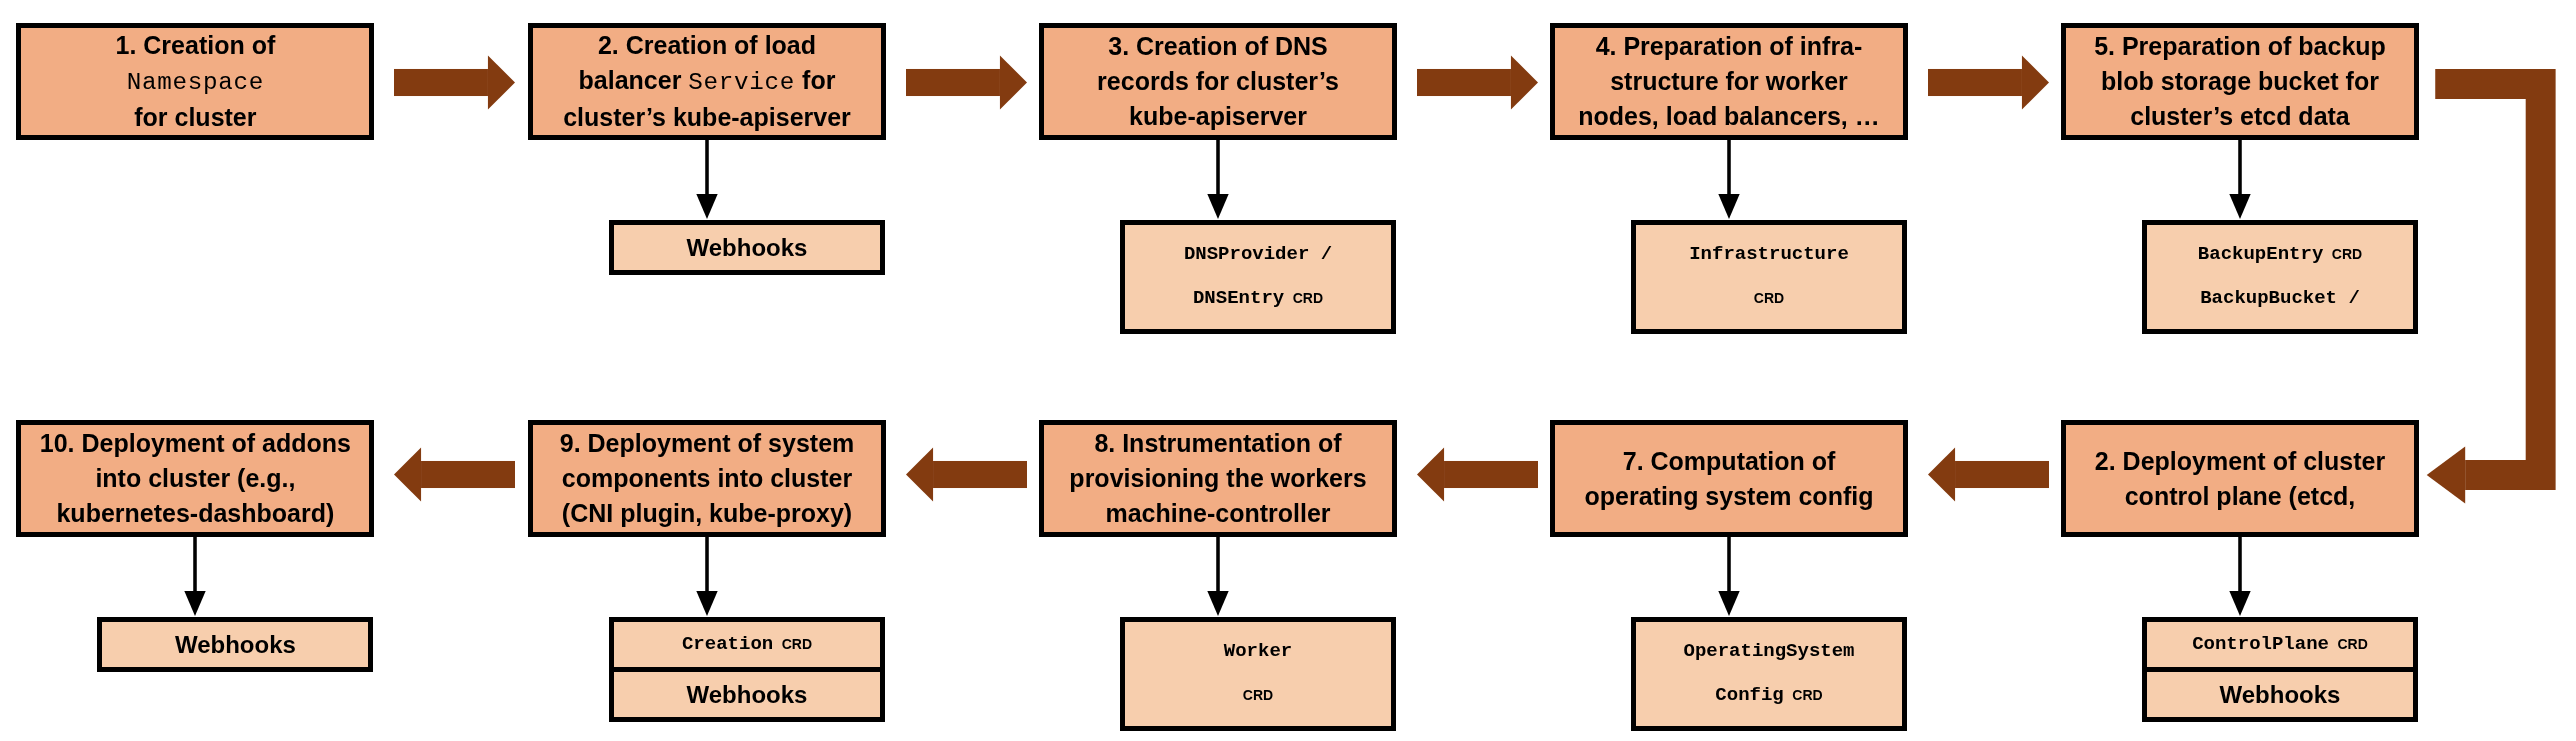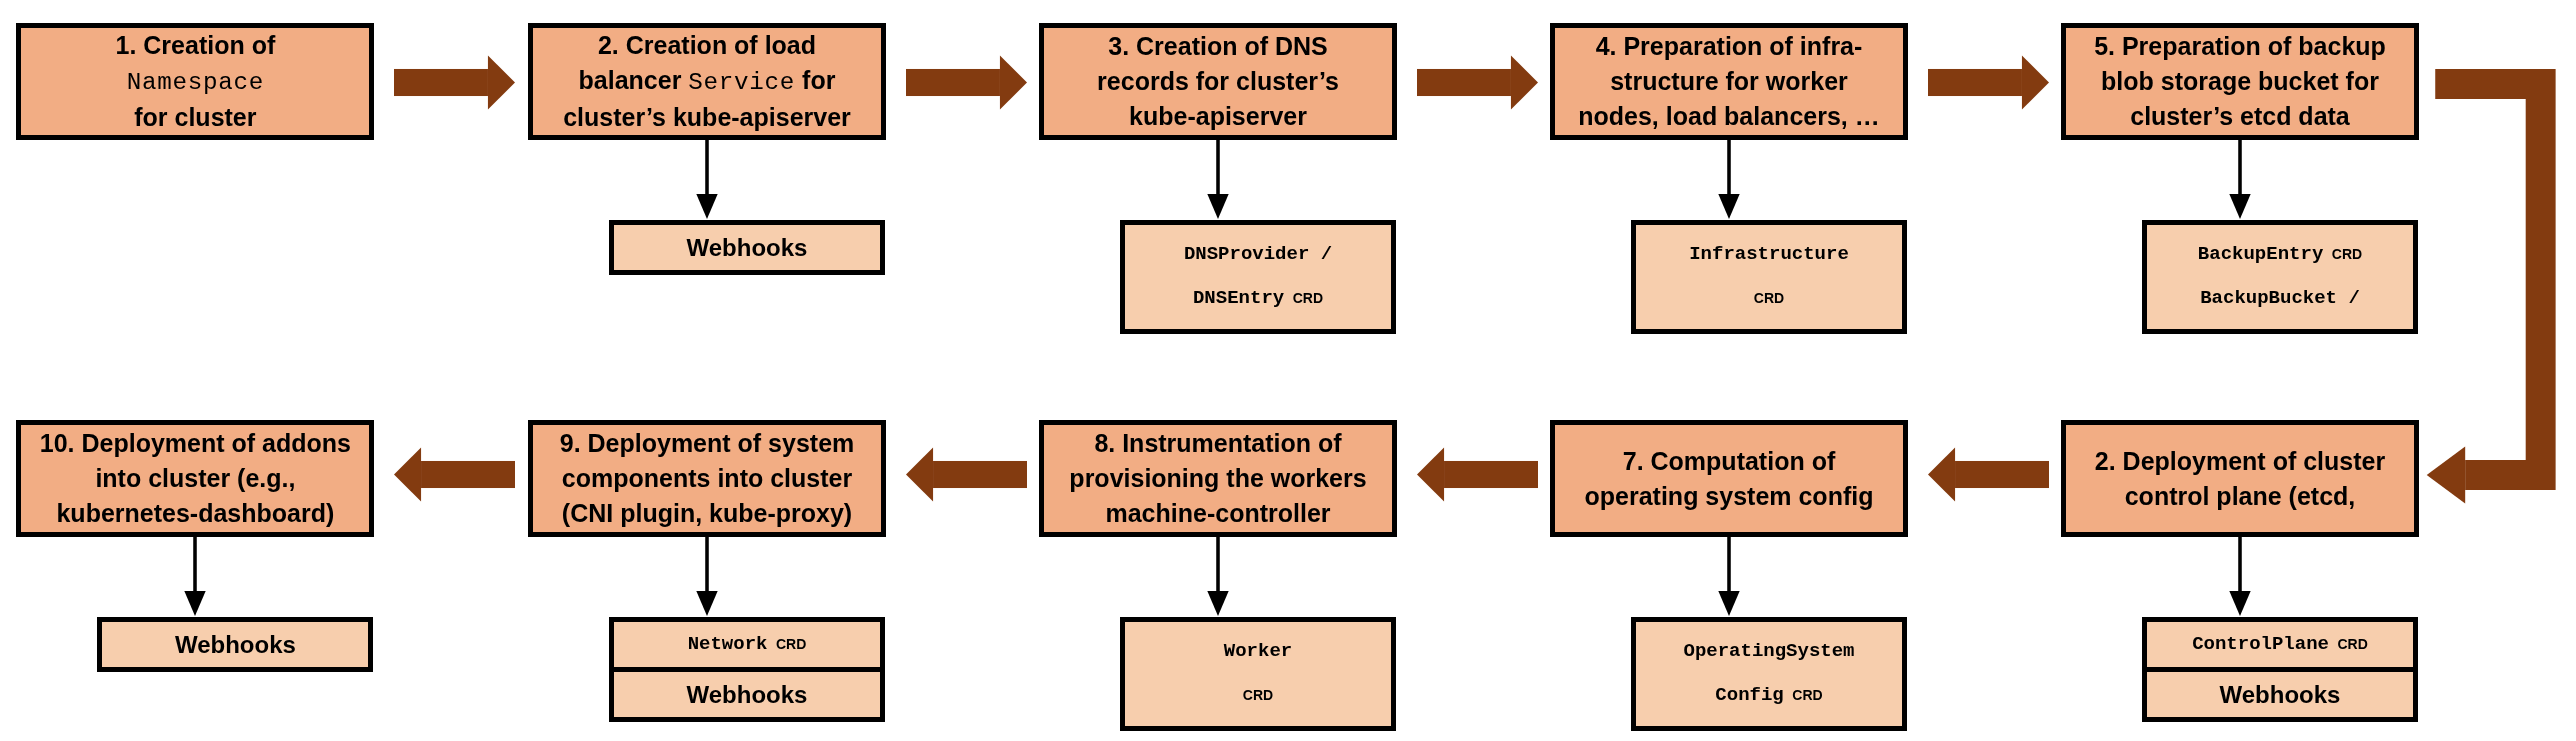--- a/index.html
+++ b/index.html
@@ -143,21 +143,21 @@
       <div class="tl"><span>9. Deployment of system</span></div>
       <div class="tl"><span>components into cluster</span></div>
       <div class="tl"><span>(CNI plugin, kube-proxy)</span></div>
     </div>
     <svg class="down" width="26" height="79" viewBox="0 0 36 111">
       <line x1="18" y1="0" x2="18" y2="78" stroke="#000" stroke-width="5"></line>
       <polygon points="18,111 3,76 33,76" fill="#000"></polygon>
     </svg>
     <div class="subs">
       <div class="sub short">
-        <div class="sl"><span class="mono">Network</span><span class="crd gap">CRD</span></div>
+        <div class="sl"><span class="mono">Creation</span><span class="crd gap">CRD</span></div>
       </div>
       <div class="sub short stack2">
         <div class="wh">Webhooks</div>
       </div>
     </div>
   </div>
 
   <div class="cell" style="left:1039px;top:420px">
     <div class="main-box">
       <div class="tl"><span>8. Instrumentation of</span></div>

